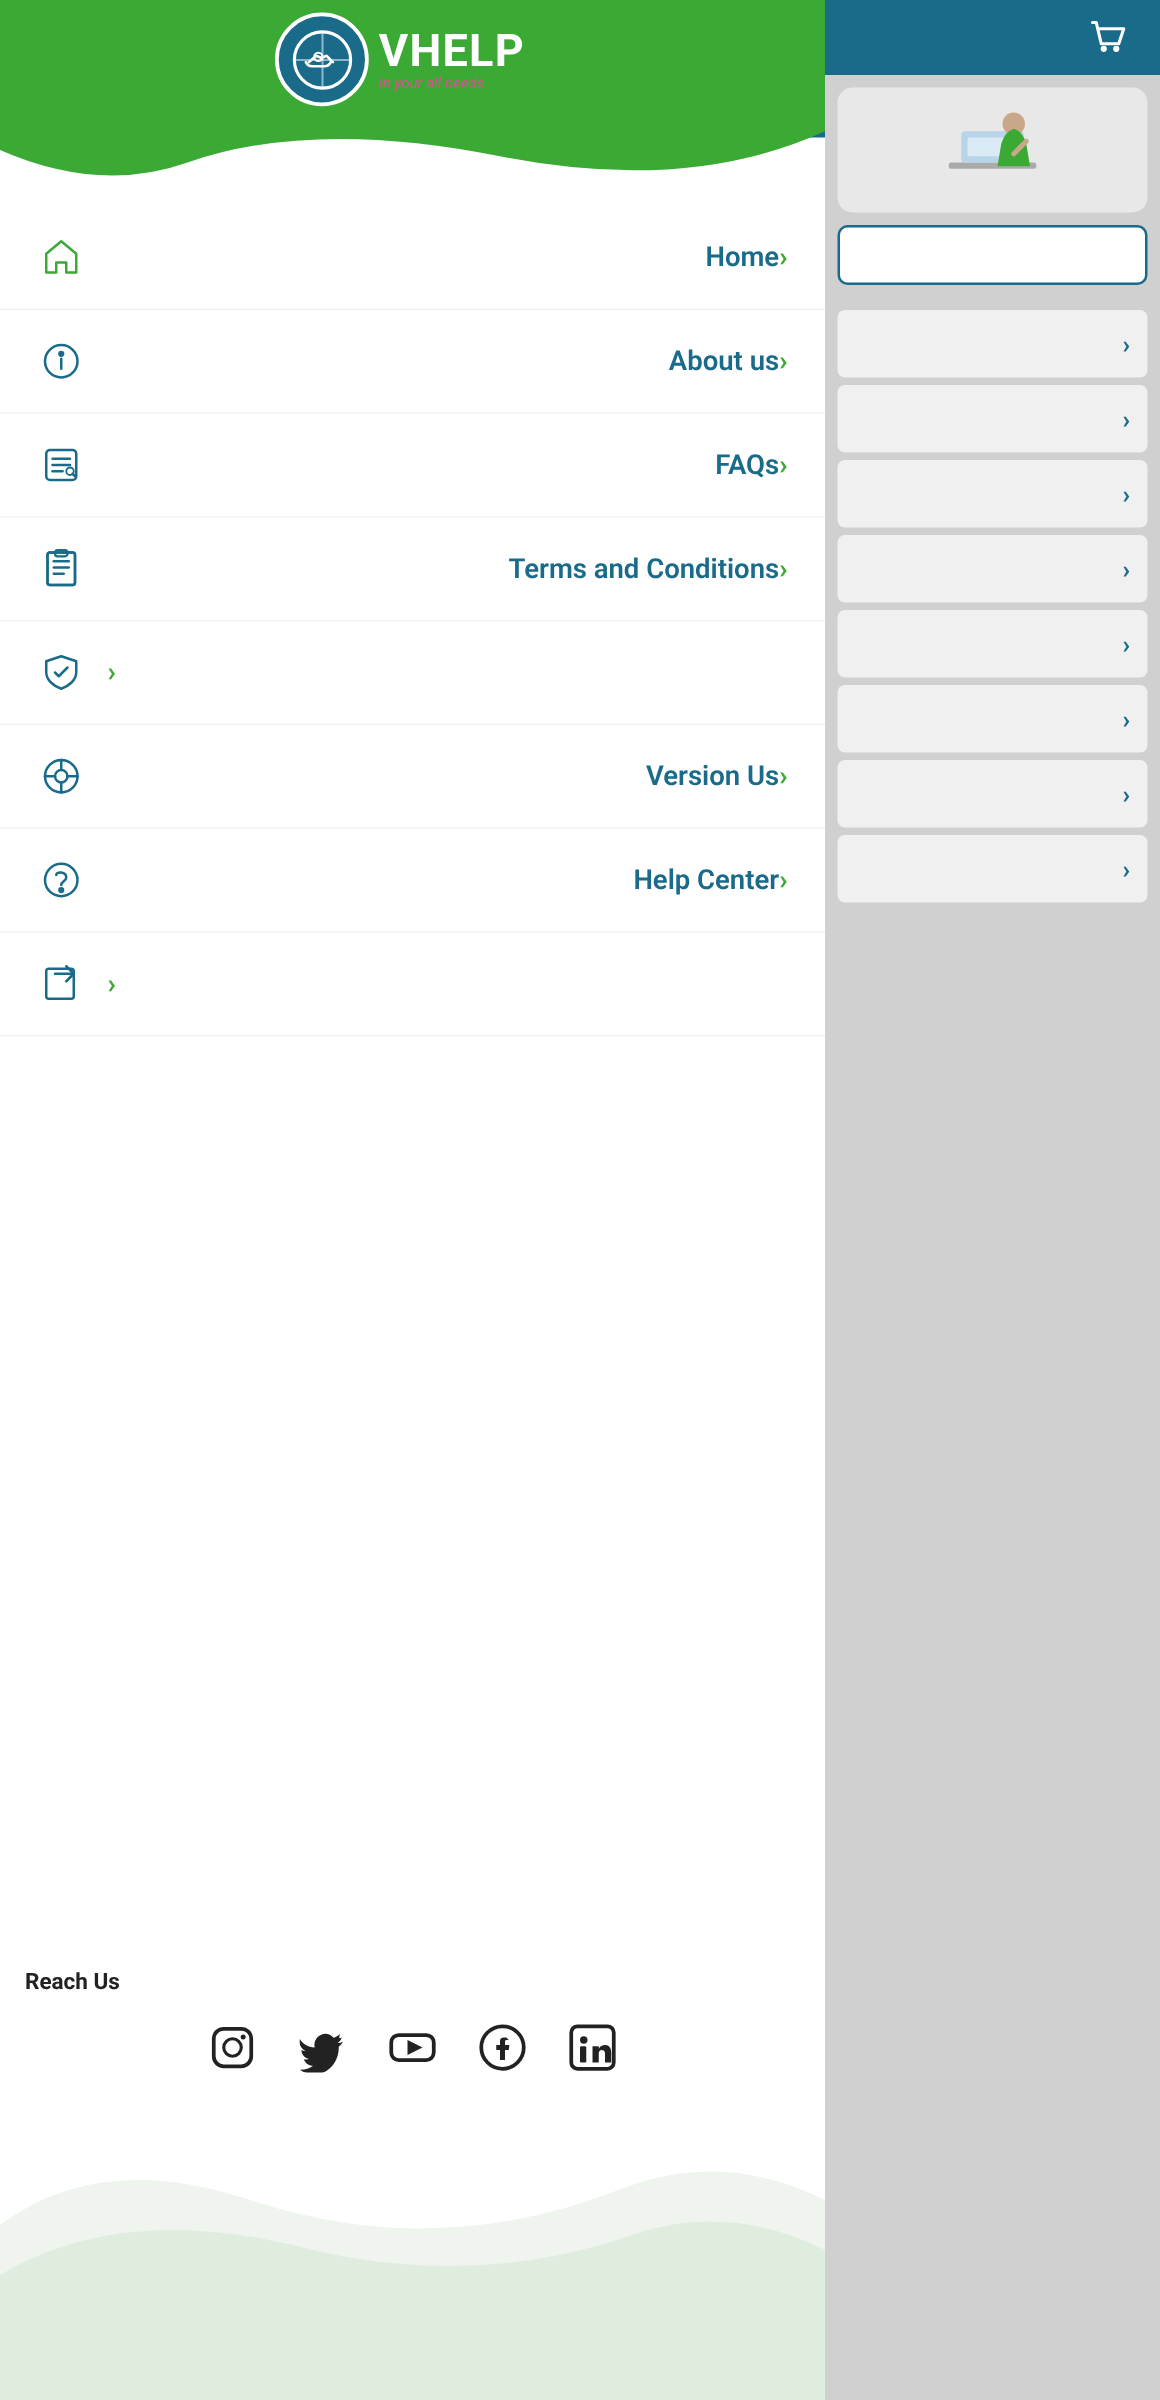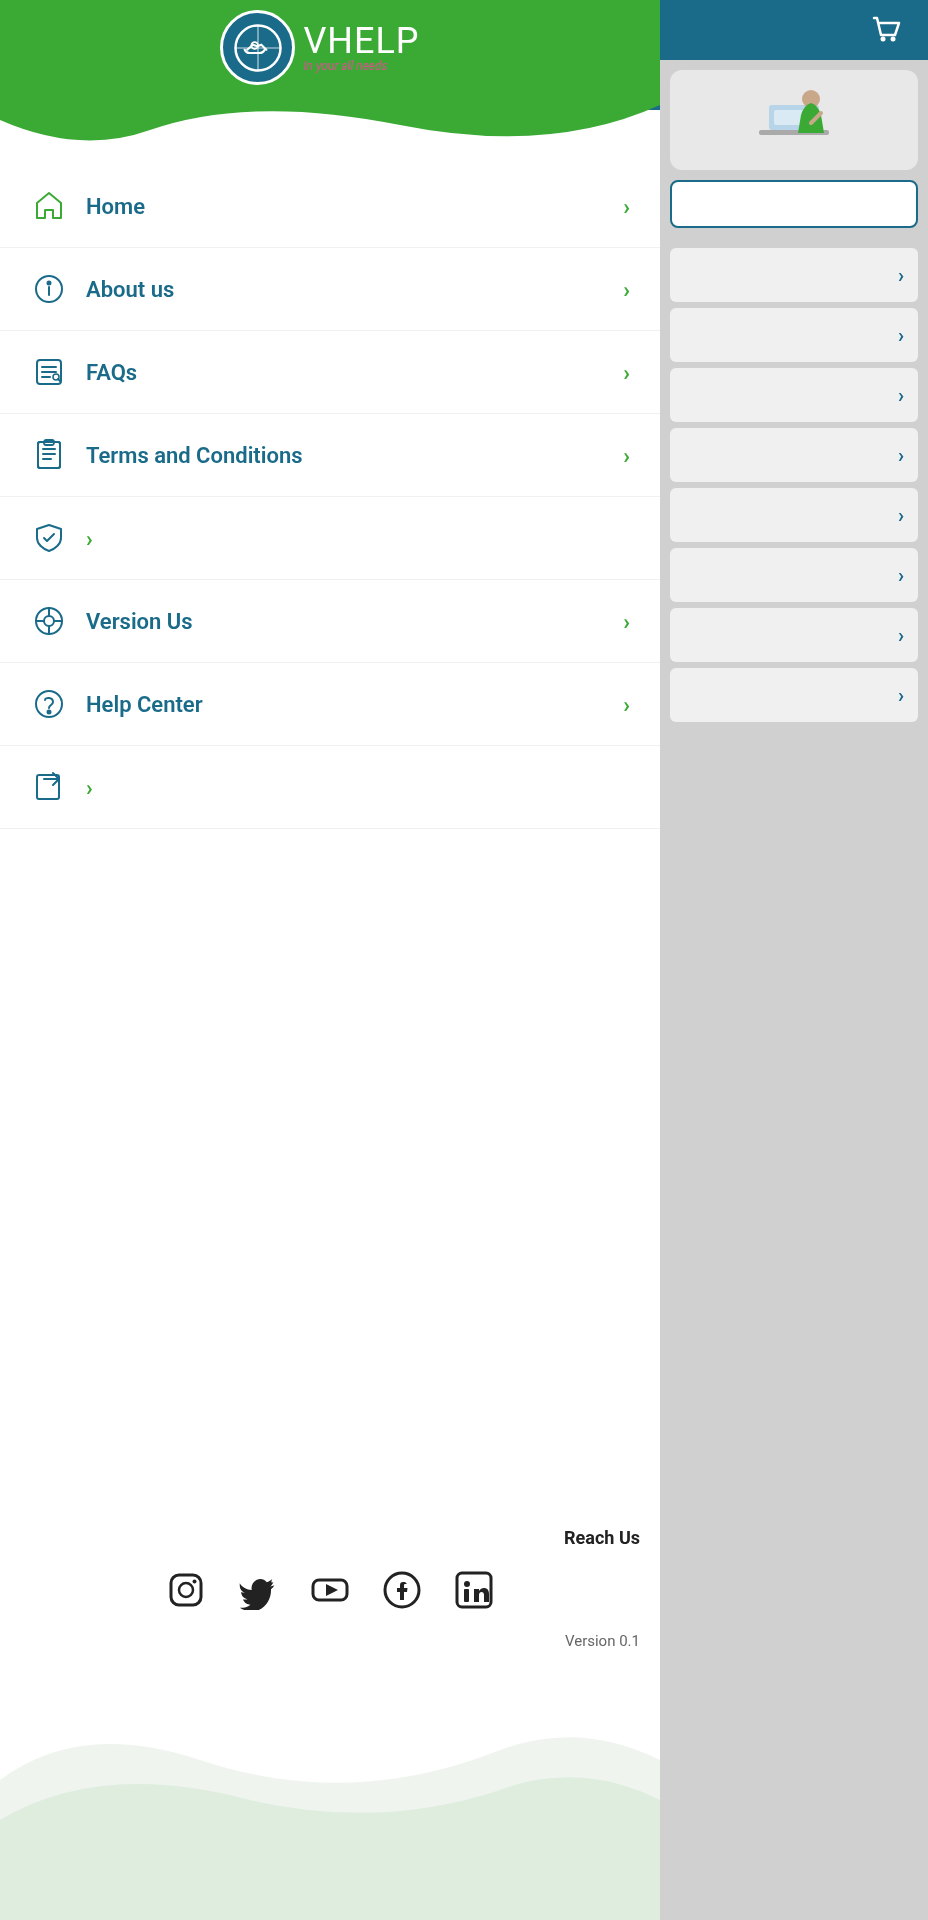--- a/index.html
+++ b/index.html
@@ -71,21 +71,21 @@
       height: 50px;
     }
 
     .logo-text-area {
       display: flex;
       flex-direction: column;
     }
 
     .logo-brand {
       font-size: 36px;
-      font-weight: 400;
+      font-weight: 700;
       color: #fff;
       letter-spacing: 1px;
       line-height: 1;
     }
 
     .logo-tagline {
       font-size: 12px;
       color: #ec4899;
       font-style: italic;
       opacity: 0.9;
@@ -97,20 +97,21 @@
       padding: 10px 0;
     }
 
     .nav-item {
       display: flex;
       align-items: center;
       padding: 22px 30px;
       cursor: pointer;
       border-bottom: 1px solid #f0f0f0;
       position: relative;
+      text-align: right;
     }
 
     .nav-icon {
       width: 38px;
       height: 38px;
       flex-shrink: 0;
       margin-right: 18px;
       display: flex;
       align-items: center;
       justify-content: center;
@@ -130,21 +131,21 @@
 
     .nav-chevron {
       color: #3aaa35;
       font-size: 22px;
       font-weight: bold;
     }
 
     
     .drawer-footer {
       padding: 30px 20px 20px;
-      text-align: right;
+      text-align: left;
       position: relative;
     }
 
     .reach-us-label {
       font-size: 18px;
       font-weight: 700;
       color: #222;
       margin-bottom: 20px;
     }
 
@@ -457,21 +458,20 @@
         <svg viewBox="0 0 40 40">
           <rect x="3" y="3" width="34" height="34" rx="5" fill="none" stroke="#222" stroke-width="3"></rect>
           <circle cx="13" cy="14" r="3" fill="#222"></circle>
           <rect x="10" y="19" width="5" height="13" rx="1" fill="#222"></rect>
           <path d="M20 19 L20 32 L25 32 L25 25 C25 23 26 22 27.5 22 C29 22 30 23 30 25 L30 32 L35 32 L35 24 C35 20 33 18 30 18 C28 18 26 19 25 21 L25 19 Z" fill="#222"></path>
         </svg>
       </div>
 
     </div>
 
-    <div class="version-text">Version 0.1</div>
   </div>
 
   <div class="bottom-wave-area">
     <svg width="660" height="220" viewBox="0 0 660 220" preserveAspectRatio="none">
       <path d="M0 80 Q80 20 200 60 Q350 110 500 50 Q580 20 660 60 L660 220 L0 220 Z" fill="#e8f0e8" opacity="0.7"></path>
       <path d="M0 120 Q100 60 250 100 Q380 130 500 90 Q580 60 660 100 L660 220 L0 220 Z" fill="#d4e8d4" opacity="0.6"></path>
     </svg>
   </div>
 
 </div>

